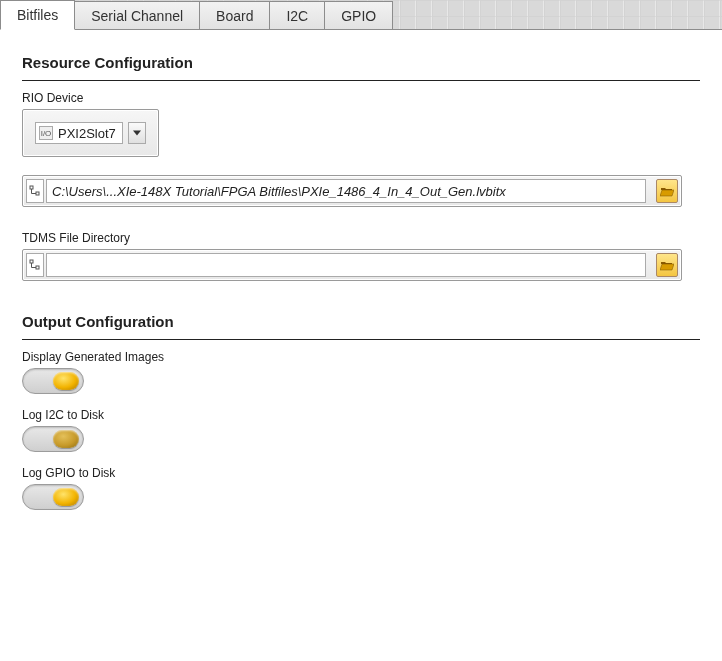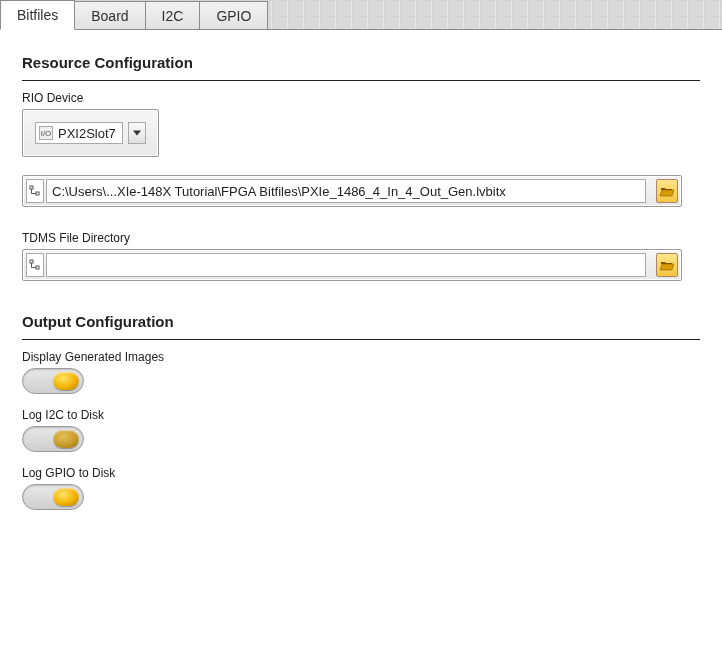--- a/index.html
+++ b/index.html
@@ -154,20 +154,21 @@
     flex: 1;
     border: 1px solid #aaa;
     background: #fff;
     padding: 9px 5px;
     font-size: 13px;
     display: flex;
     align-items: center;
     overflow: hidden;
     white-space: nowrap;
     margin-right: 10px;
+    font-style: italic;
   }
   .browse-btn {
     width: 22px;
     border: 1px solid #a86;
     background: linear-gradient(#ffe58a,#f4c542);
     border-radius: 2px;
     display: flex;
     align-items: center;
     justify-content: center;
     cursor: pointer;
@@ -206,20 +207,23 @@
   .spacer-lg { height: 26px; }
 </style>
 </head>
 <body>
 
 <div class="tab-bar">
   <div class="tab active">
     <span>Bitfiles</span>
   </div>
   <div class="tab">
+    <span>Serial Channel</span>
+  </div>
+  <div class="tab">
     <span>Board</span>
   </div>
   <div class="tab">
     <span>I2C</span>
   </div>
   <div class="tab">
     <span>GPIO</span>
   </div>
 </div>
 

